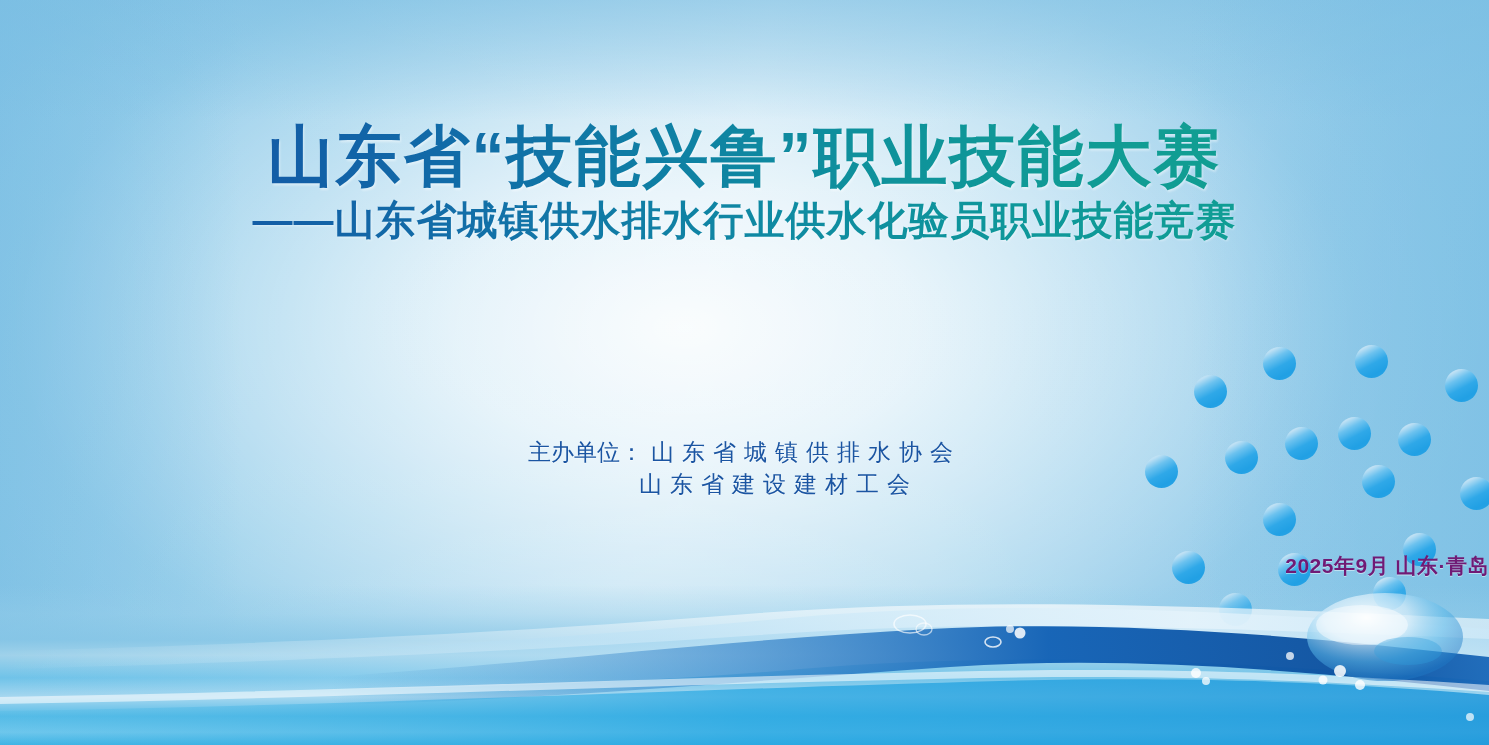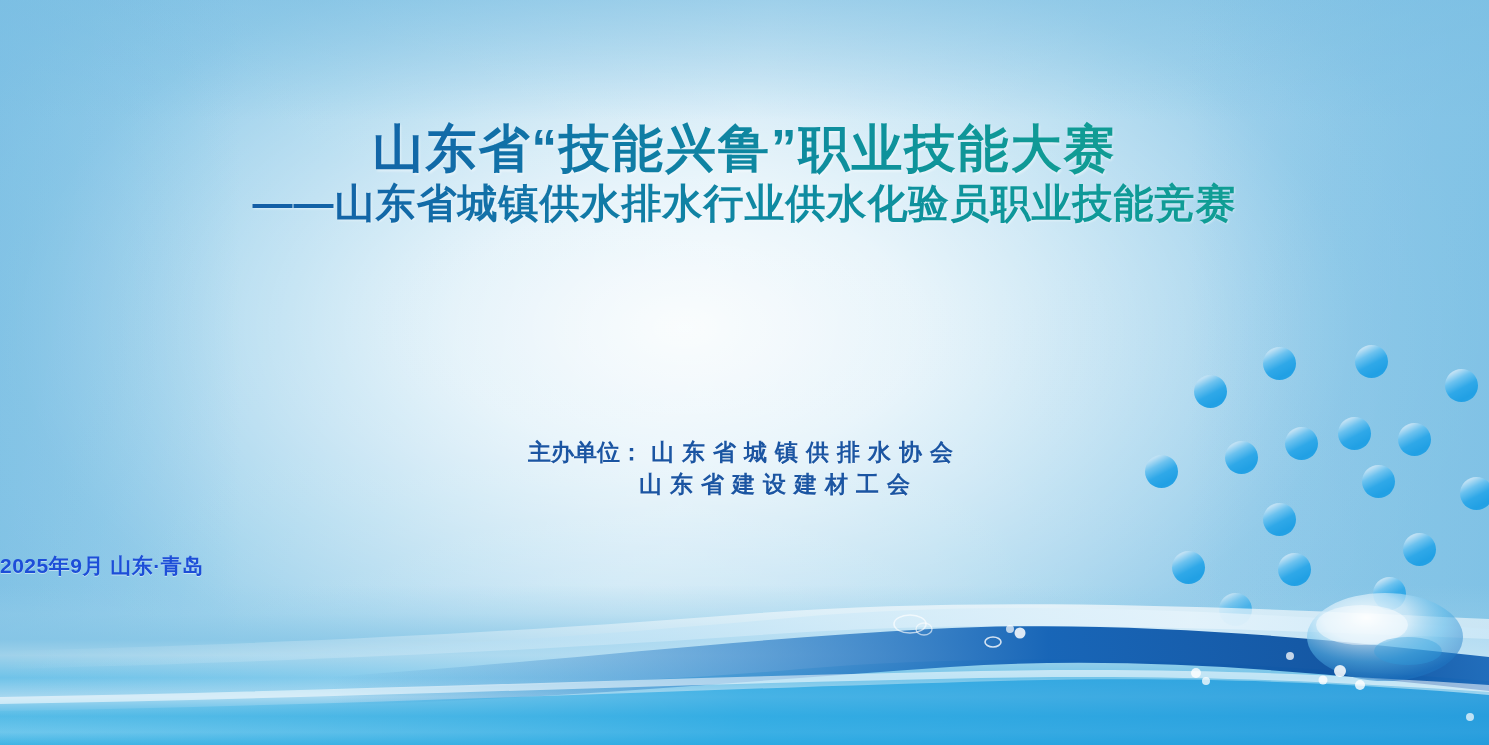--- a/index.html
+++ b/index.html
@@ -55,21 +55,21 @@
   }
 
   
   .title-block {
     position: absolute;
     left: 0; right: 0;
     top: 120px;
     text-align: center;
   }
   .main-title {
-    font-size: 51px;
+    font-size: 66px;
     font-weight: 700;
     letter-spacing: 2px;
     line-height: 1.12;
     background-image: linear-gradient(90deg,
       #14519f 0%, #1358a6 14%, #116ba8 30%, #0f80a4 45%,
       #0e919c 58%, #109b95 72%, #119f91 86%, #10a08f 100%);
     -webkit-background-clip: text;
     background-clip: text;
     color: transparent;
     -webkit-text-fill-color: transparent;
@@ -96,38 +96,38 @@
   
   .org-block {
     position: absolute;
     left: 0; right: 0;
     top: 436px;
     text-align: center;
     color: #1b55a2;
   }
   .org-line {
     font-size: 23px;
-    font-weight: 700;
+    font-weight: 400;
     line-height: 32px;
     white-space: nowrap;
     text-shadow: 0 1px 0 rgba(255,255,255,0.5);
   }
   .org-label { letter-spacing: 0px; }
   .org-value-wide { letter-spacing: 8px; padding-left: 8px; }
   .org-value-tight { letter-spacing: 0.5px; }
   .org-indent { padding-left: 60px; }
 
   .date-line {
     position: absolute;
     left: 0; right: 0;
     top: 552px;
-    text-align: left;
+    text-align: right;
     font-size: 21px;
     font-weight: 700;
-    color: #1d4ed8;
+    color: #701a75;
     letter-spacing: 0.5px;
     text-shadow: 0 1px 0 rgba(255,255,255,0.45);
     white-space: nowrap;
   }
 
   
   .dots {
     position: absolute;
     left: 1150px; top: 355px;
     width: 339px; height: 290px;

